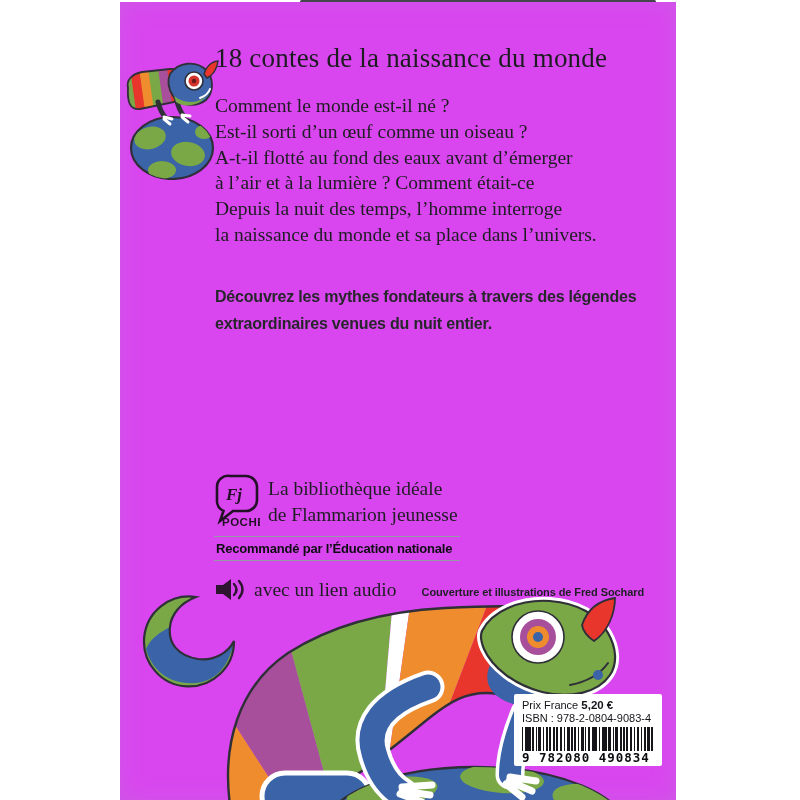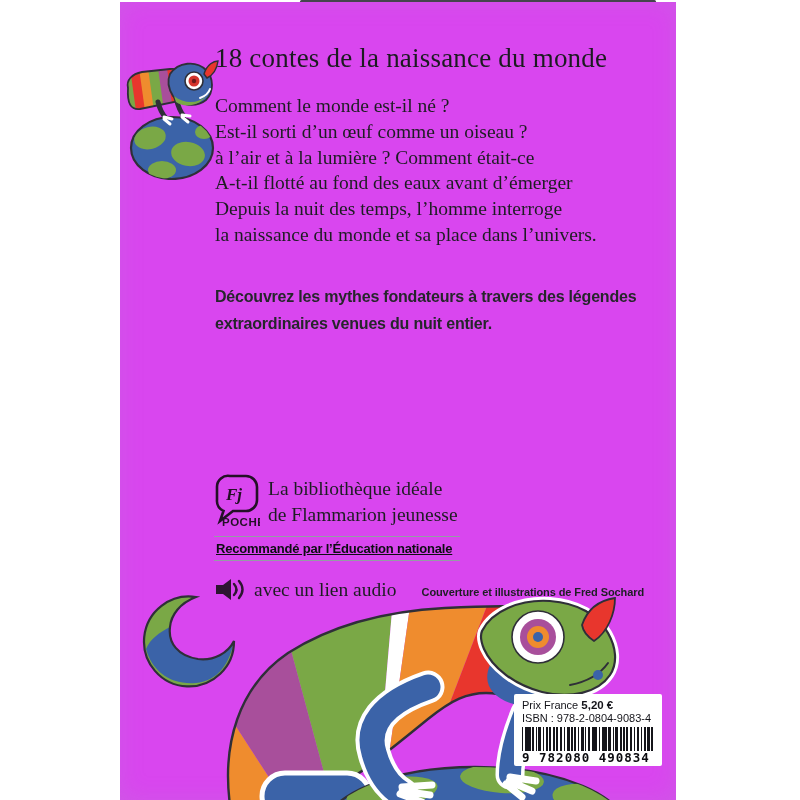--- a/index.html
+++ b/index.html
@@ -9,21 +9,21 @@
   .cover{position:absolute;left:120px;top:2px;width:556px;height:798px;background:#d946ef;
          overflow:hidden;box-shadow:inset 0 0 24px rgba(160,170,190,.18);}
   .title{position:absolute;left:95px;top:41px;font-size:27px;color:#1b1b20;letter-spacing:.2px;white-space:nowrap;}
   .intro{position:absolute;left:95px;top:91px;font-size:19.5px;line-height:25.8px;color:#1d1d22;white-space:nowrap;}
   .pitch{position:absolute;left:95px;top:281px;font-family:"Liberation Sans",sans-serif;font-weight:bold;
          font-size:16px;line-height:27px;color:#26262b;letter-spacing:-.2px;white-space:nowrap;}
   .logo-wrap{position:absolute;left:94px;top:471px;width:46px;height:56px;}
   .pub-lines{position:absolute;left:148px;top:474px;font-size:19.5px;line-height:25.5px;color:#1d1d22;white-space:nowrap;}
   .recommend{position:absolute;left:94px;top:534px;width:244px;border-top:1px solid #959ba5;border-bottom:1px solid #959ba5;
              padding:4px 0 4px 2px;font-family:"Liberation Sans",sans-serif;font-weight:bold;font-size:13px;
-             letter-spacing:-.2px;color:#0d0d12;white-space:nowrap;text-decoration:underline;}
+             letter-spacing:-.2px;color:#0d0d12;white-space:nowrap;}
   .audio-row{position:absolute;left:96px;top:577px;display:flex;align-items:center;gap:8px;}
   .audio-row span{font-size:19.5px;color:#1d1d22;white-space:nowrap;}
   .credit{position:absolute;right:32px;top:584px;font-family:"Liberation Sans",sans-serif;font-weight:bold;
           font-size:11px;letter-spacing:-.1px;color:#1e1e24;white-space:nowrap;}
   .big-cham{position:absolute;left:10px;top:593px;width:550px;height:207px;}
   .small-cham{position:absolute;left:-2px;top:52px;width:104px;height:126px;}
   .price-box{position:absolute;left:394px;top:692px;width:148px;height:72px;background:#ffffff;border-radius:2px;
              padding:5px 8px 20px 8px;box-sizing:border-box;font-family:"Liberation Sans",sans-serif;color:#14141a;}
   .price-line{font-size:11px;line-height:13px;white-space:nowrap;}
   .price-line b{font-size:11.5px;}
@@ -83,22 +83,22 @@
       <circle cx="76" cy="27" r="2.2" fill="#6e1a1a"></circle>
       <path d="M 86,20 C 89,10 96,7 100,7 C 99,15 95,21 89,24 Z" fill="#e8362d" stroke="#2f2f38" stroke-width="1.4"></path>
       <path d="M 82,44 Q 90,41 92,35" stroke="#ffffff" stroke-width="2" fill="none" stroke-linecap="round"></path>
     </svg>
 
     <div class="title">18 contes de la naissance du monde</div>
 
     <div class="intro">
       <div>Comment le monde est-il né ?</div>
       <div>Est-il sorti d’un œuf comme un oiseau ?</div>
+      <div>A-t-il flotté au fond des eaux avant d’émerger</div>
       <div>à l’air et à la lumière ? Comment était-ce</div>
-      <div>A-t-il flotté au fond des eaux avant d’émerger</div>
       <div>Depuis la nuit des temps, l’homme interroge</div>
       <div>la naissance du monde et sa place dans l’univers.</div>
     </div>
 
     <div class="pitch">
       <div>Découvrez les mythes fondateurs à travers des légendes</div>
       <div>extraordinaires venues du nuit entier.</div>
     </div>
 
     <svg class="logo-wrap" viewBox="0 0 46 56">

